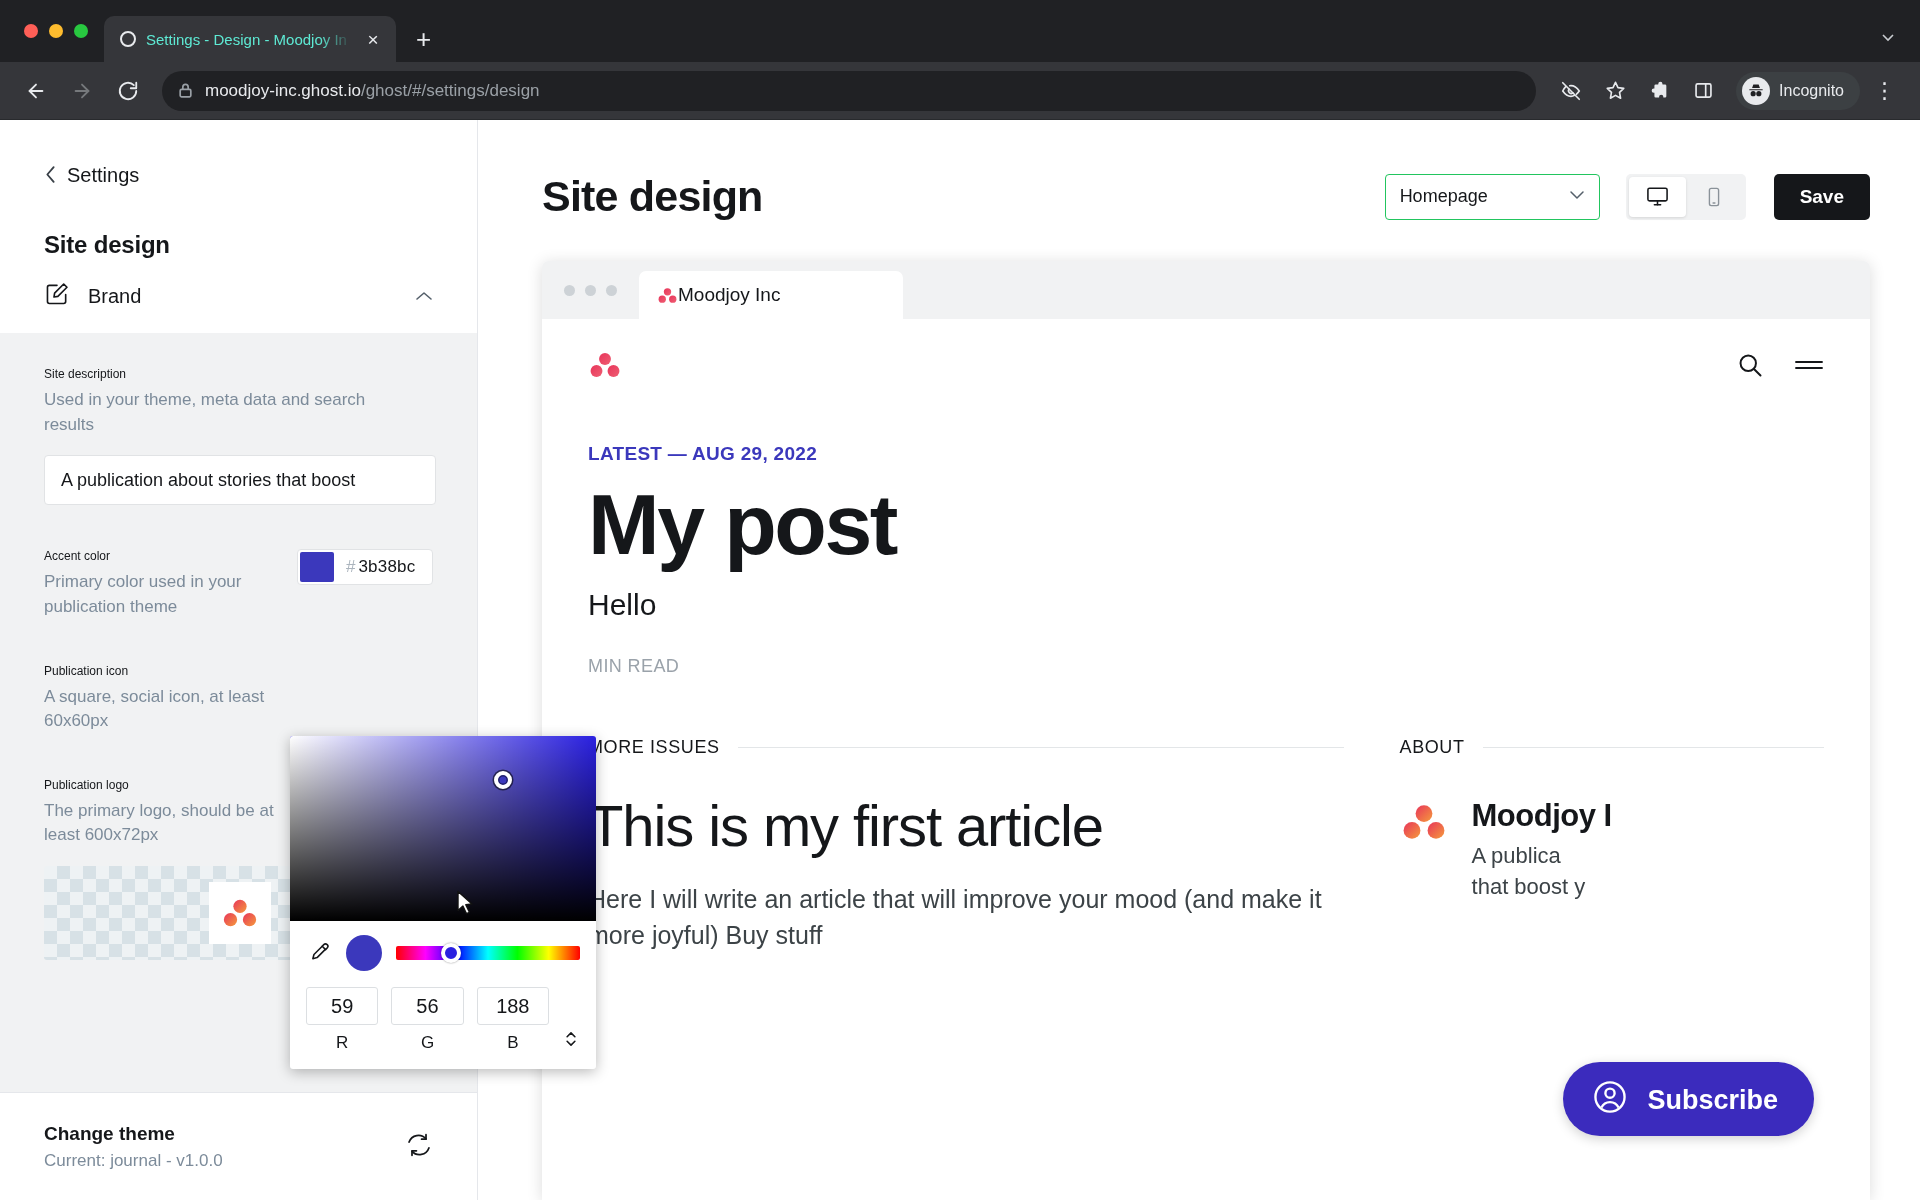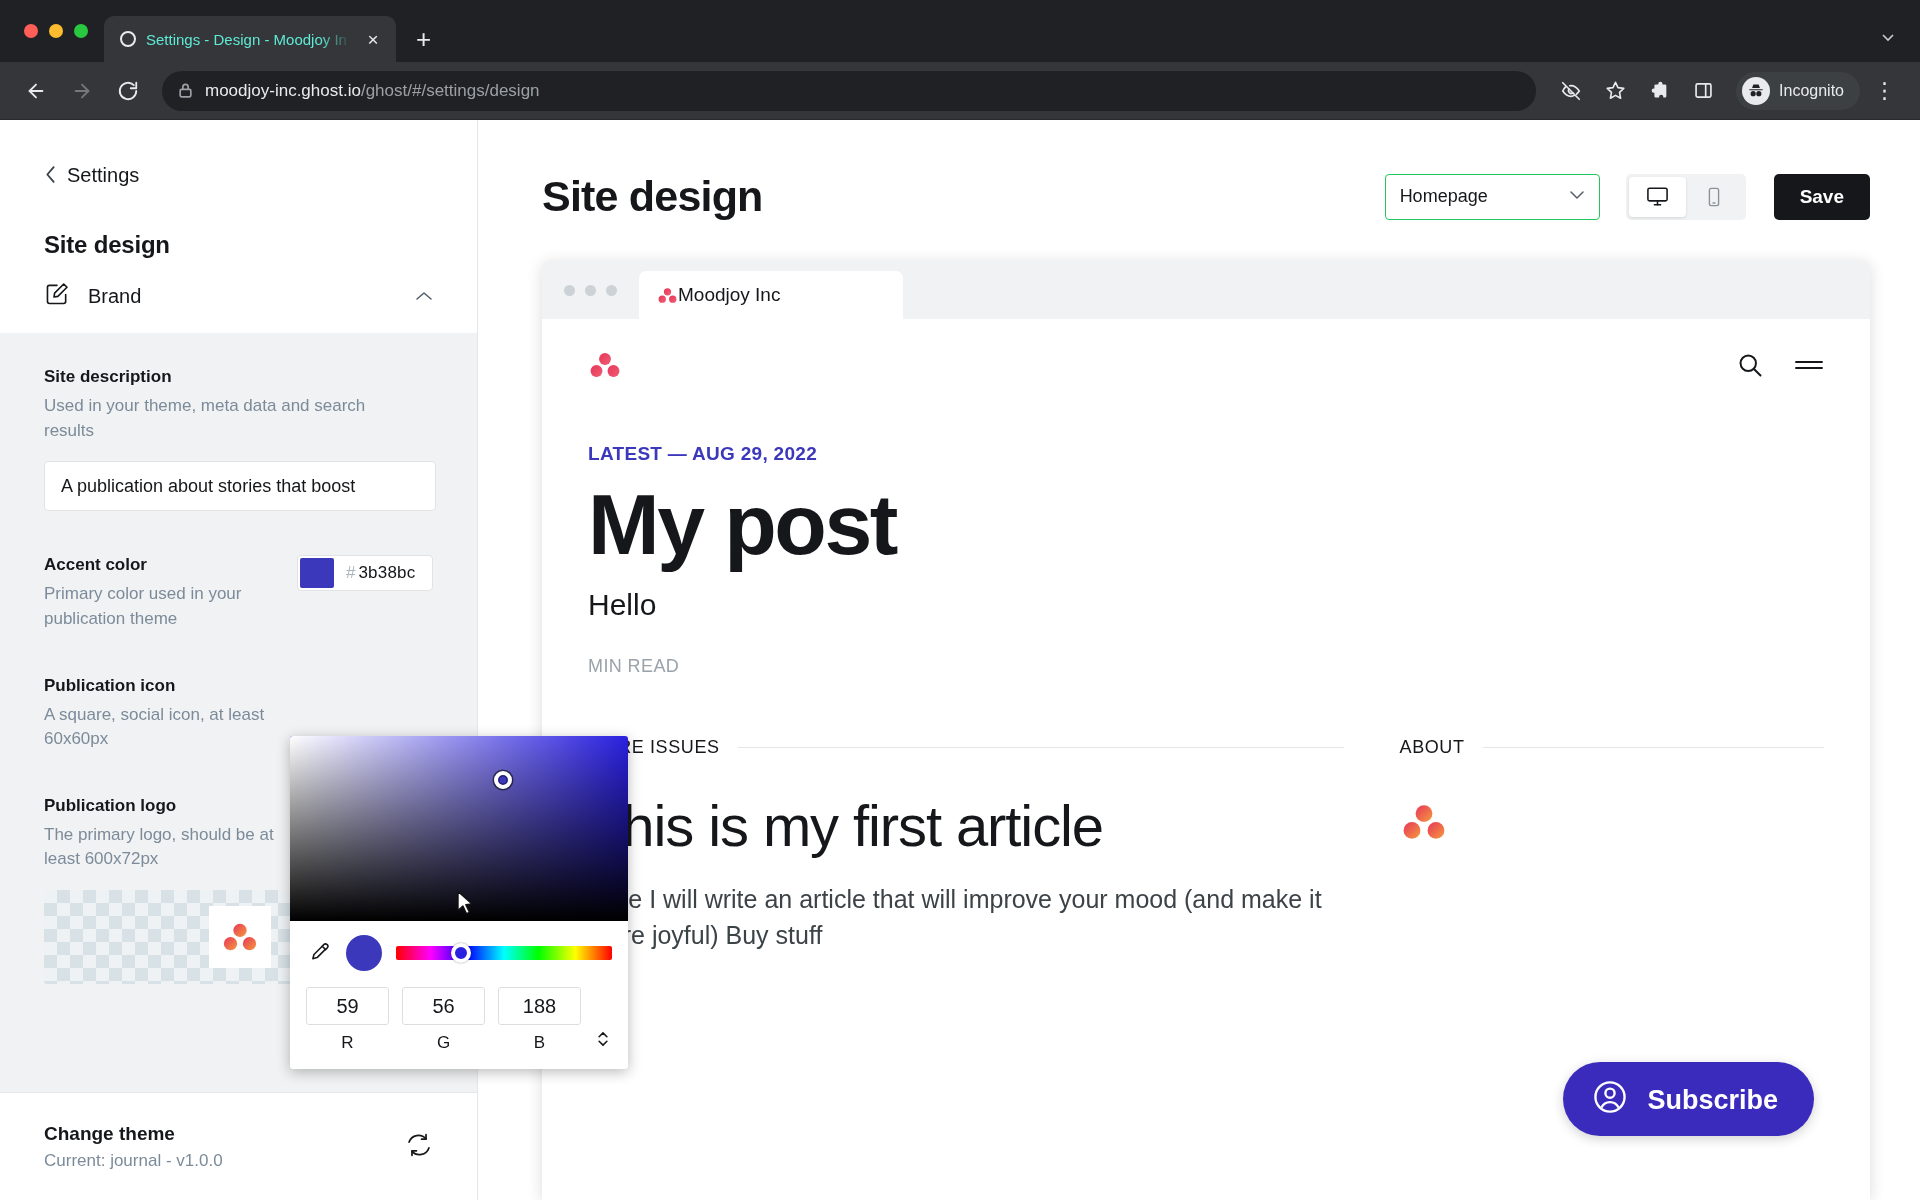--- a/index.html
+++ b/index.html
@@ -76,21 +76,21 @@
 
   .sb-title { font-size:24px; font-weight:700; color:#15171a; padding:44px 0 0 44px; letter-spacing:-0.2px;}
 
   .brand-row {
     display:flex; align-items:center; gap:18px; padding:22px 44px 22px 44px; cursor:pointer;
   }
   .brand-row .lbl { font-size:20px; color:#15171a; flex:1; }
   .brand-row .caret { color:#55606b; font-size:15px; }
 
   .brand-panel { background:#f1f2f3; padding:34px 44px 28px 44px; flex:1; overflow:hidden; position:relative; }
-  .field-label { font-size:17px; font-weight:700; color:#15171a; }
+  .field-label { font-size:12px; font-weight:400; color:#15171a; }
   .field-help { font-size:17px; color:#7c8b9a; line-height:1.45; margin-top:7px; max-width:370px; }
   .text-input {
     margin-top:18px; width:392px; height:50px; background:#fff; border:1px solid #e1e3e5;
     border-radius:4px; display:flex; align-items:center; padding:0 16px; font-size:18px; color:#15171a;
     white-space:nowrap; overflow:hidden;
   }
   .field-block { margin-top:44px; position:relative; }
   .accent-row { display:flex; align-items:flex-start; }
   .accent-left { flex:1; }
   .color-input {
@@ -116,21 +116,21 @@
   .change-theme {
     border-top:1px solid #e5e7eb; background:#fff; padding:26px 44px; display:flex;
     align-items:center; min-height:108px; cursor:pointer;
   }
   .change-theme .ct-text { flex:1; }
   .ct-title { font-size:19px; font-weight:700; color:#15171a; }
   .ct-sub { font-size:17px; color:#7c8b9a; margin-top:6px; }
 
   
   .picker {
-    position:absolute; left:290px; top:616px; width:338px; z-index:60;
+    position:absolute; left:290px; top:616px; width:306px; z-index:60;
     background:#fff; border-radius:3px; box-shadow:0 3px 14px rgba(0,0,0,.28);
     overflow:hidden;
   }
   .picker-sv { height:185px; position:relative; }
   .picker-sv .base { position:absolute; inset:0; background:#2a20e0; }
   .picker-sv .white { position:absolute; inset:0;
     background:linear-gradient(to right,#fff,rgba(255,255,255,0)); }
   .picker-sv .black { position:absolute; inset:0;
     background:linear-gradient(to top,#000,rgba(0,0,0,0)); }
   .sv-handle {
@@ -578,20 +578,25 @@
                           <linearGradient id="gD" x1="0" y1="0" x2="1" y2="1">
                         <stop offset="0%" stop-color="#e8345a"></stop>
                             <stop offset="100%" stop-color="#f59b3c"></stop>
                       </linearGradient>
                         </defs>
                       <circle cx="20" cy="13" r="7" fill="url(#gD)"></circle>
                       <circle cx="10" cy="27" r="7" fill="url(#gD)"></circle>
                       <circle cx="30" cy="27" r="7" fill="url(#gD)"></circle>
                     </svg>
                   </span>
+                  <div class="pv-about-txt">
+                    <div class="pv-about-name">Moodjoy I</div>
+                    <div class="pv-about-desc" style="white-space:pre-line;">A publica
+that boost y</div>
+                  </div>
                 </div>
               </div>
             </div>
 
             <div class="subscribe">
               <span>
                 <svg width="38" height="38" viewBox="0 0 24 24" fill="none" stroke="#fff" stroke-width="1.5">
                     <circle cx="12" cy="12" r="9.2"></circle>
                     <circle cx="12" cy="9.6" r="2.9"></circle>
                     <path d="M6.6 18.6a6 6 0 0 1 10.8 0"></path>

